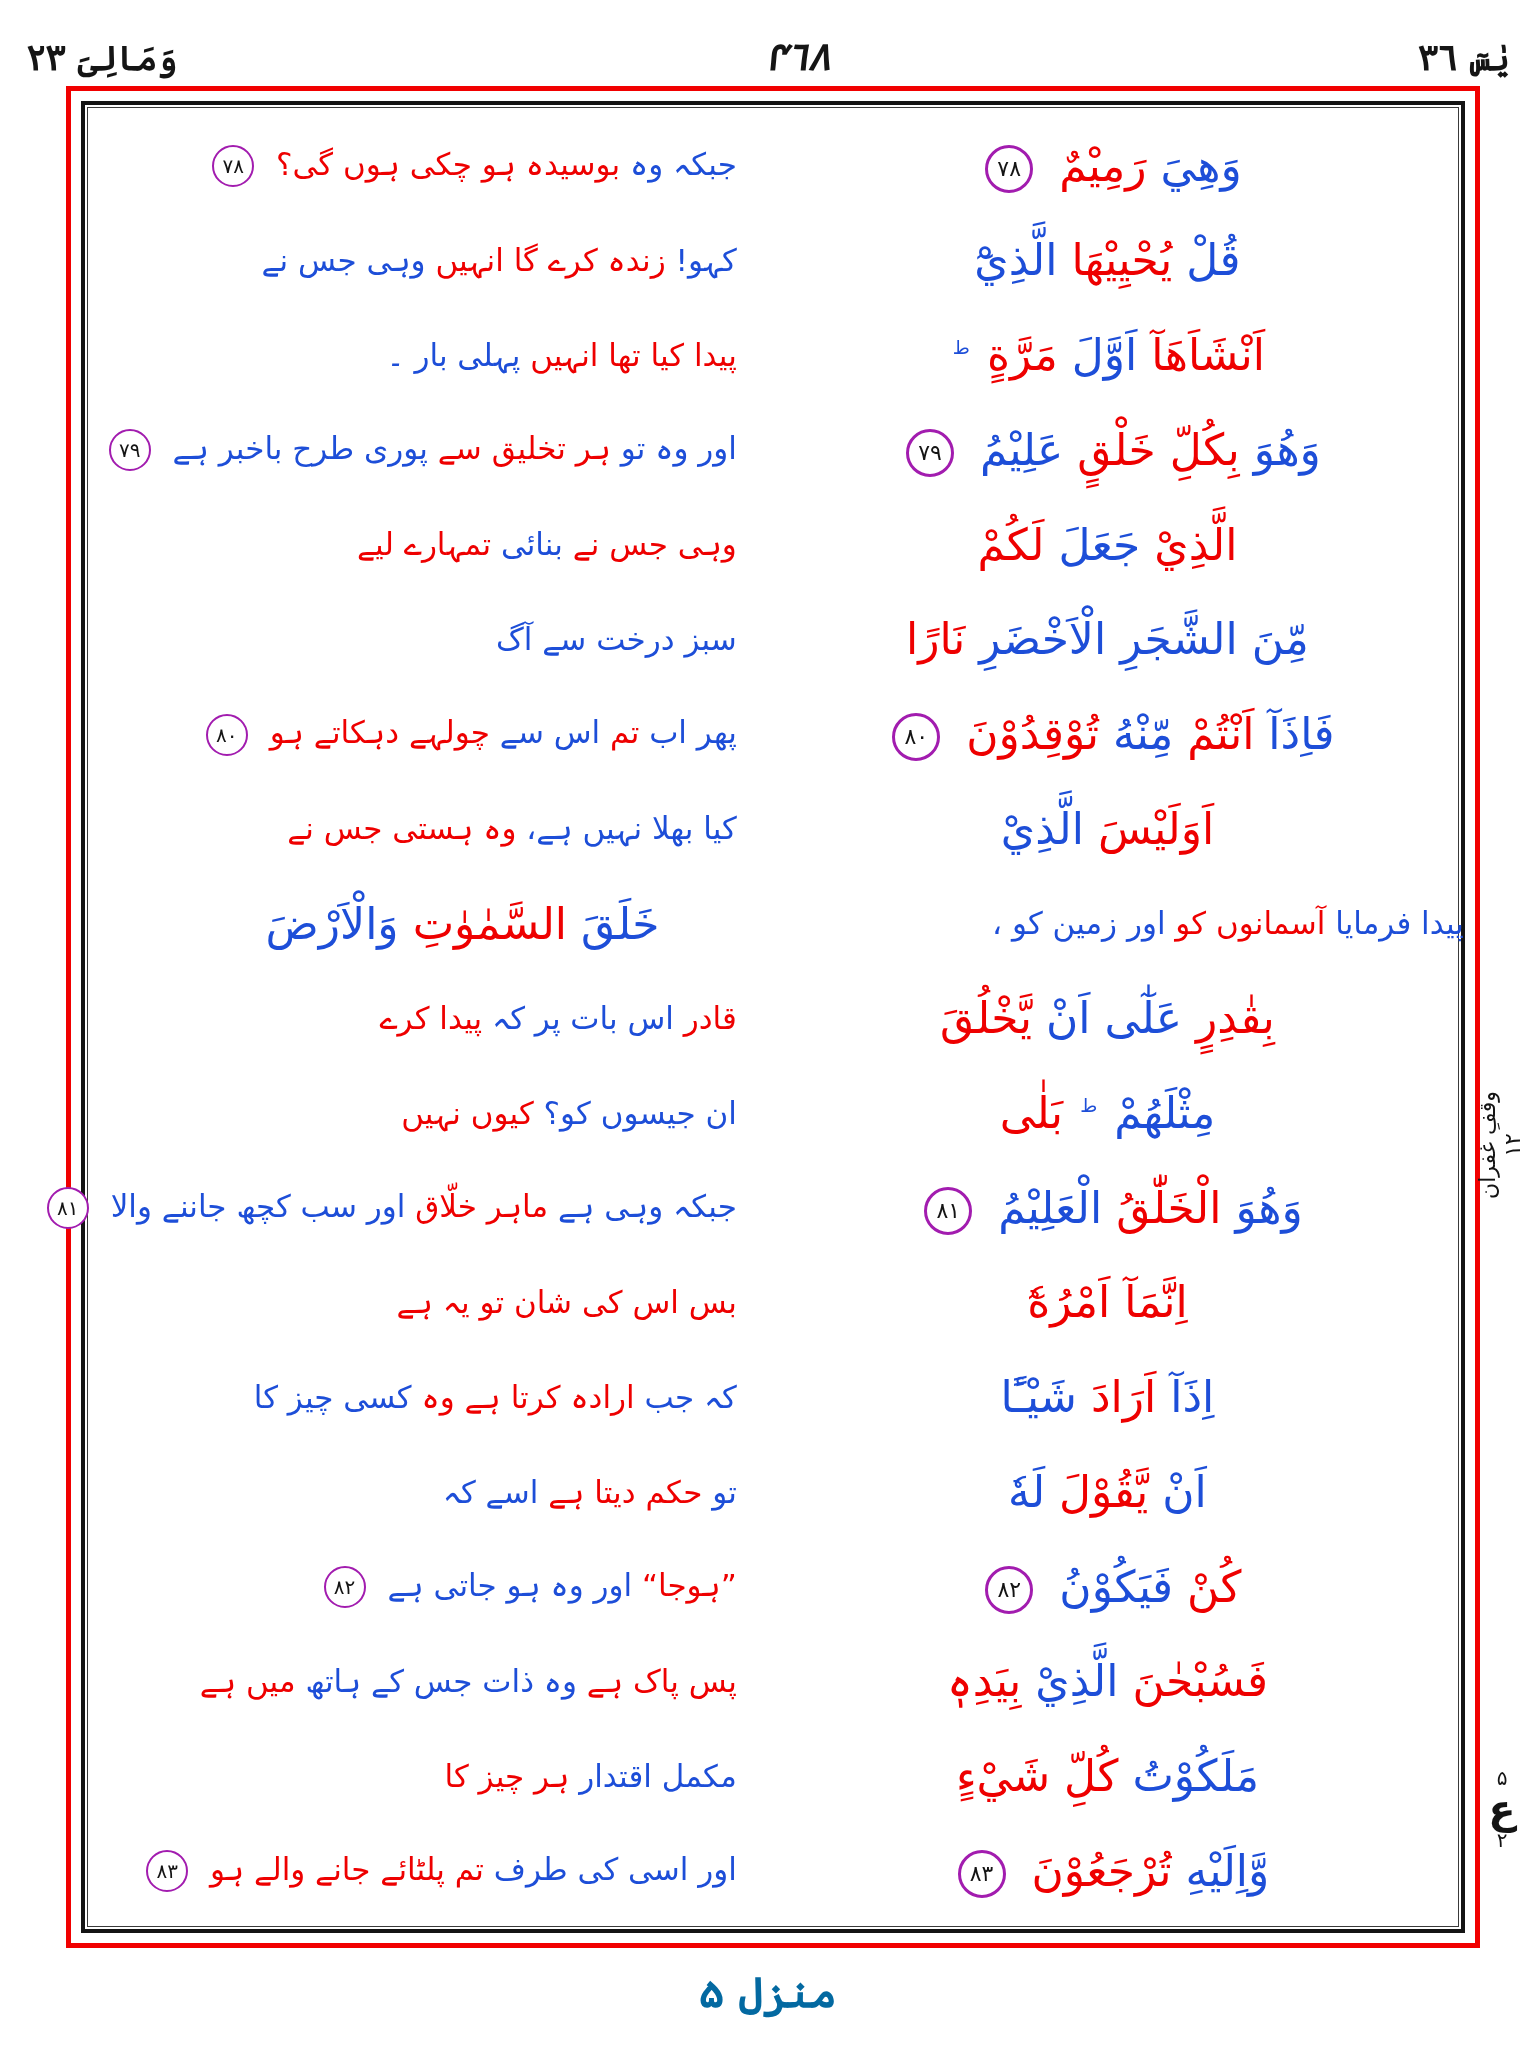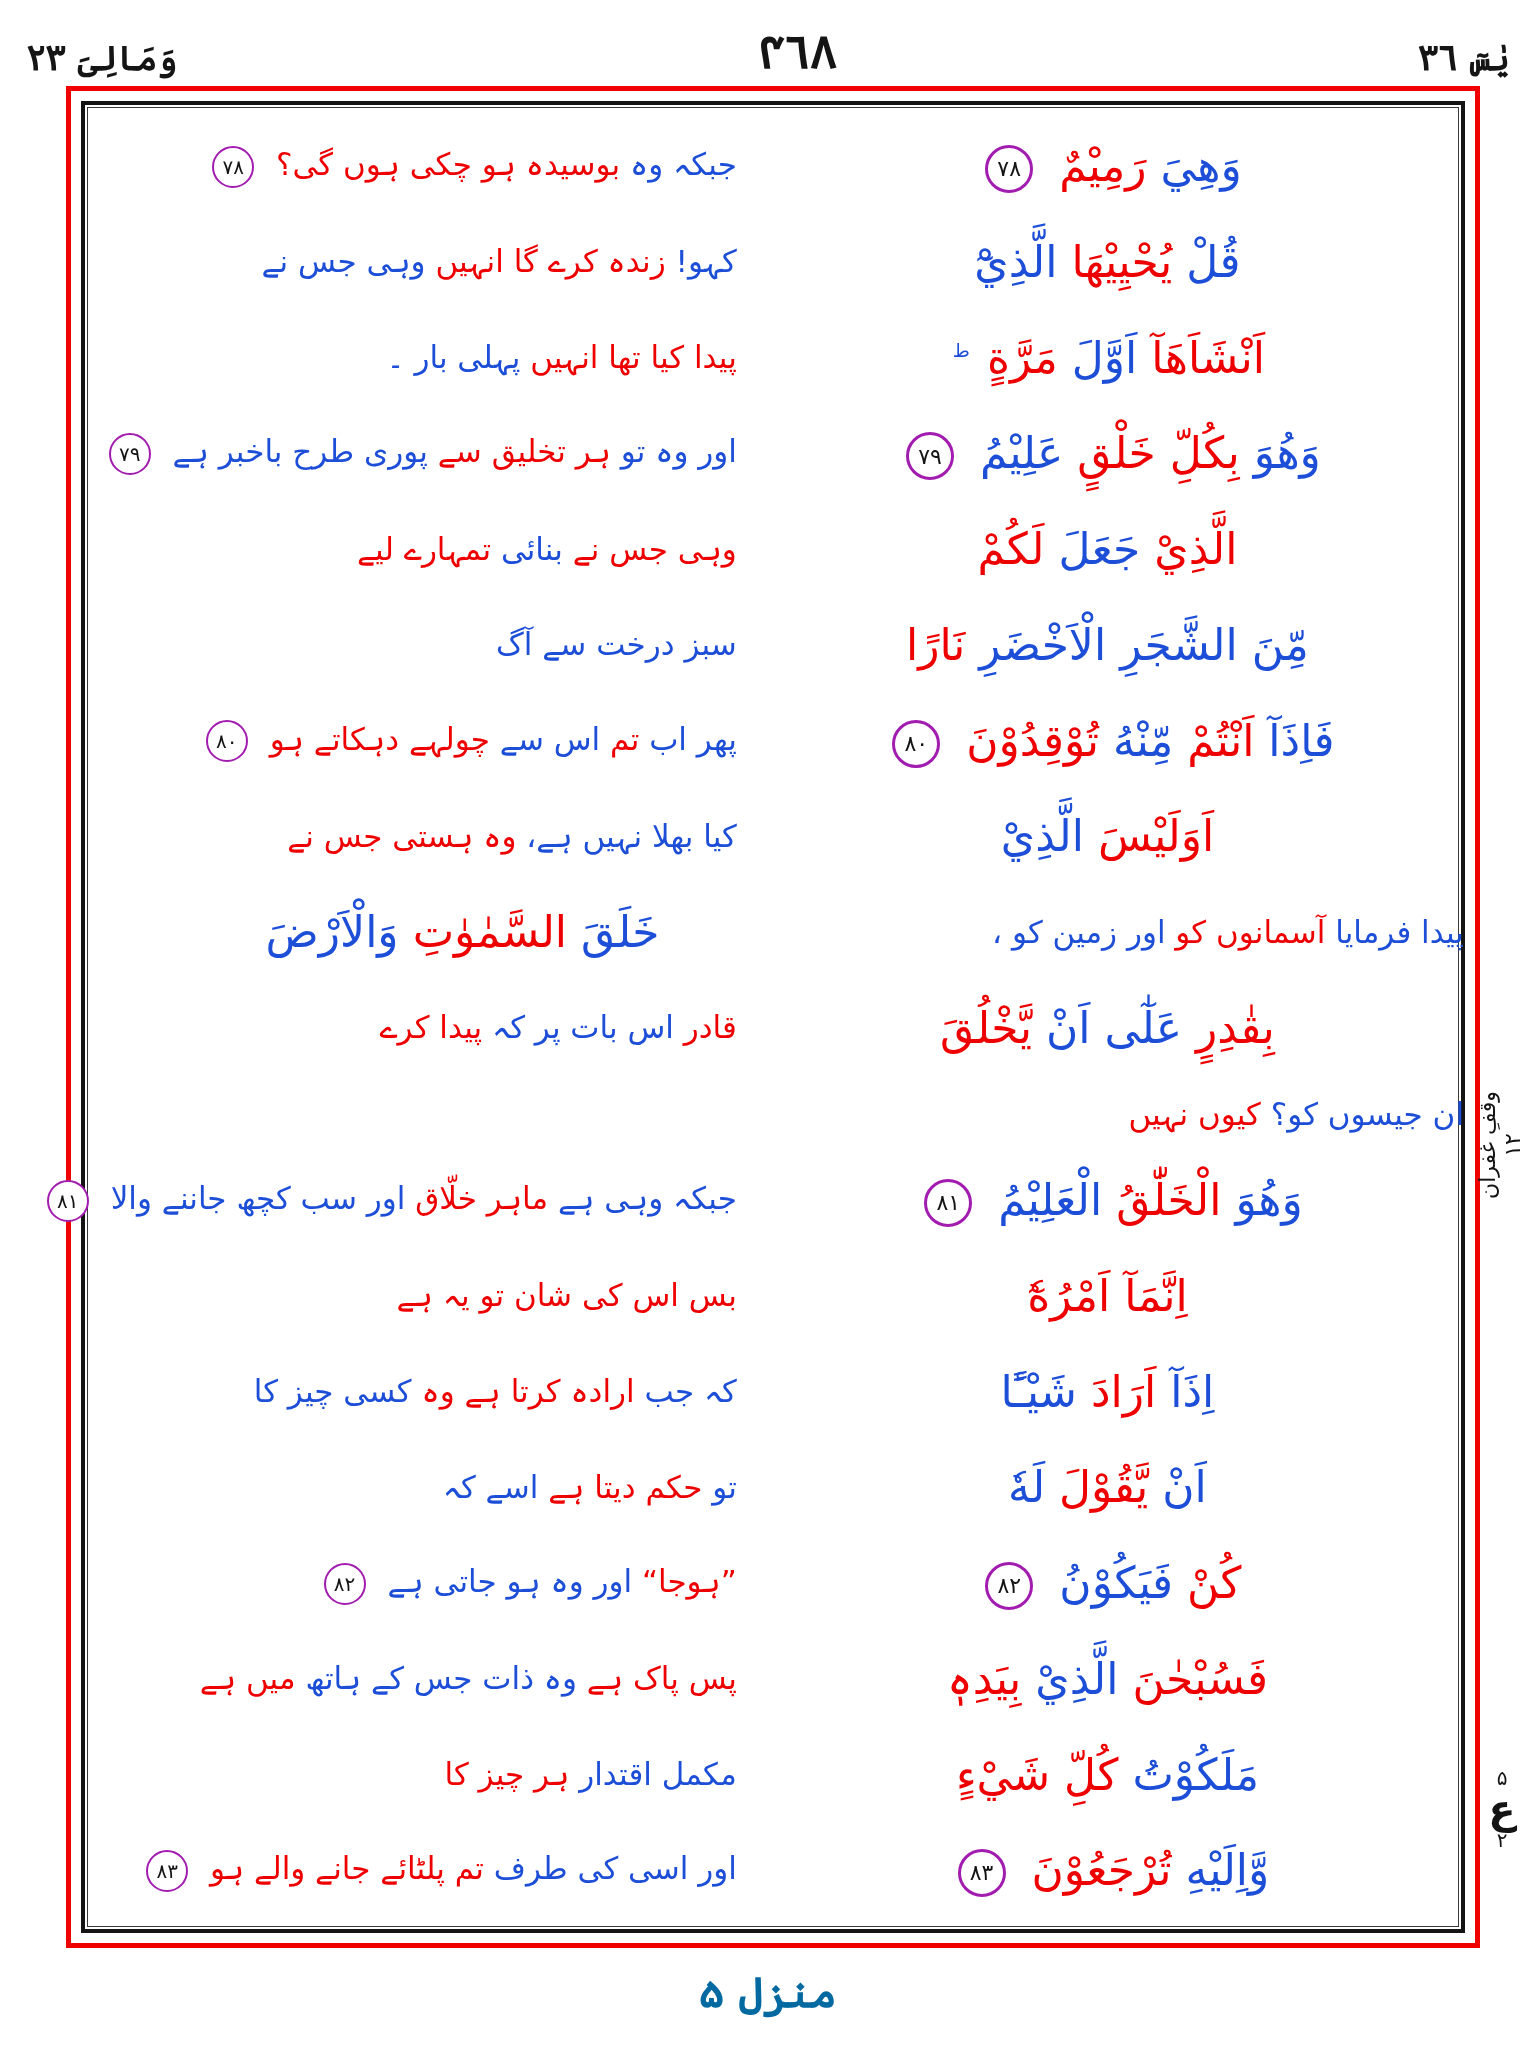--- a/index.html
+++ b/index.html
@@ -6,21 +6,21 @@
   body{
     width:1536px;height:2048px;position:relative;background:#ffffff;
     font-family:"DejaVu Sans",sans-serif;color:#151515;overflow:hidden;
   }
   
   .header-row{
     position:absolute;top:18px;left:26px;right:26px;height:60px;
     display:flex;flex-direction:row-reverse;justify-content:space-between;align-items:flex-end;
     font-family:"DejaVu Serif",serif;font-weight:bold;font-size:34px;
   }
-  .header-center{font-size:44px;letter-spacing:2px;}
+  .header-center{font-size:36px;letter-spacing:2px;font-style:italic;}
   
   .frame-red{
     position:absolute;left:66px;top:86px;width:1414px;height:1862px;
     border:5px solid #f10000;box-sizing:border-box;
   }
   .frame-black{
     position:absolute;left:10px;top:10px;right:10px;bottom:10px;
     border:4px solid #141414;box-sizing:border-box;
   }
   .frame-thin{
@@ -122,20 +122,21 @@
     </div>
     <div class="vrow">
       <div class="cell cell-urdu" dir="rtl"><span class="black">پیدا فرمایا</span> <span class="red">آسمانوں کو</span> <span class="black">اور زمین کو ،</span> </div>
       <div class="cell cell-arabic" dir="rtl"><span class="black">خَلَقَ</span> <span class="red">السَّمٰوٰتِ</span> <span class="black">وَالْاَرْضَ</span> </div>
     </div>
     <div class="vrow">
       <div class="cell cell-arabic" dir="rtl"><span class="red">بِقٰدِرٍ</span> <span class="black">عَلٰٓى اَنْ</span> <span class="red">يَّخْلُقَ</span> </div>
       <div class="cell cell-urdu" dir="rtl"><span class="red">قادر</span> <span class="black">اس بات پر کہ</span> <span class="red">پیدا کرے</span> </div>
     </div>
     <div class="vrow">
+      <div class="cell cell-arabic" dir="rtl"><span class="black">مِثْلَهُمْ</span> <span class="stop black">ط</span> <span class="red">بَلٰى</span> </div>
       <div class="cell cell-urdu" dir="rtl"><span class="black">ان جیسوں کو؟</span> <span class="red">کیوں نہیں</span> </div>
     </div>
     <div class="vrow">
       <div class="cell cell-arabic" dir="rtl"><span class="black">وَهُوَ</span> <span class="red">الْخَلّٰقُ</span> <span class="black">الْعَلِيْمُ</span> <span class="marker">۸۱</span></div>
       <div class="cell cell-urdu" dir="rtl"><span class="black">جبکہ وہی ہے</span> <span class="red">ماہر خلّاق</span> <span class="black">اور سب کچھ جاننے والا</span> <span class="marker">۸۱</span></div>
     </div>
     <div class="vrow">
       <div class="cell cell-arabic" dir="rtl"><span class="red">اِنَّمَآ اَمْرُهٗٓ</span> </div>
       <div class="cell cell-urdu" dir="rtl"><span class="red">بس اس کی شان تو یہ ہے</span> </div>
     </div>

